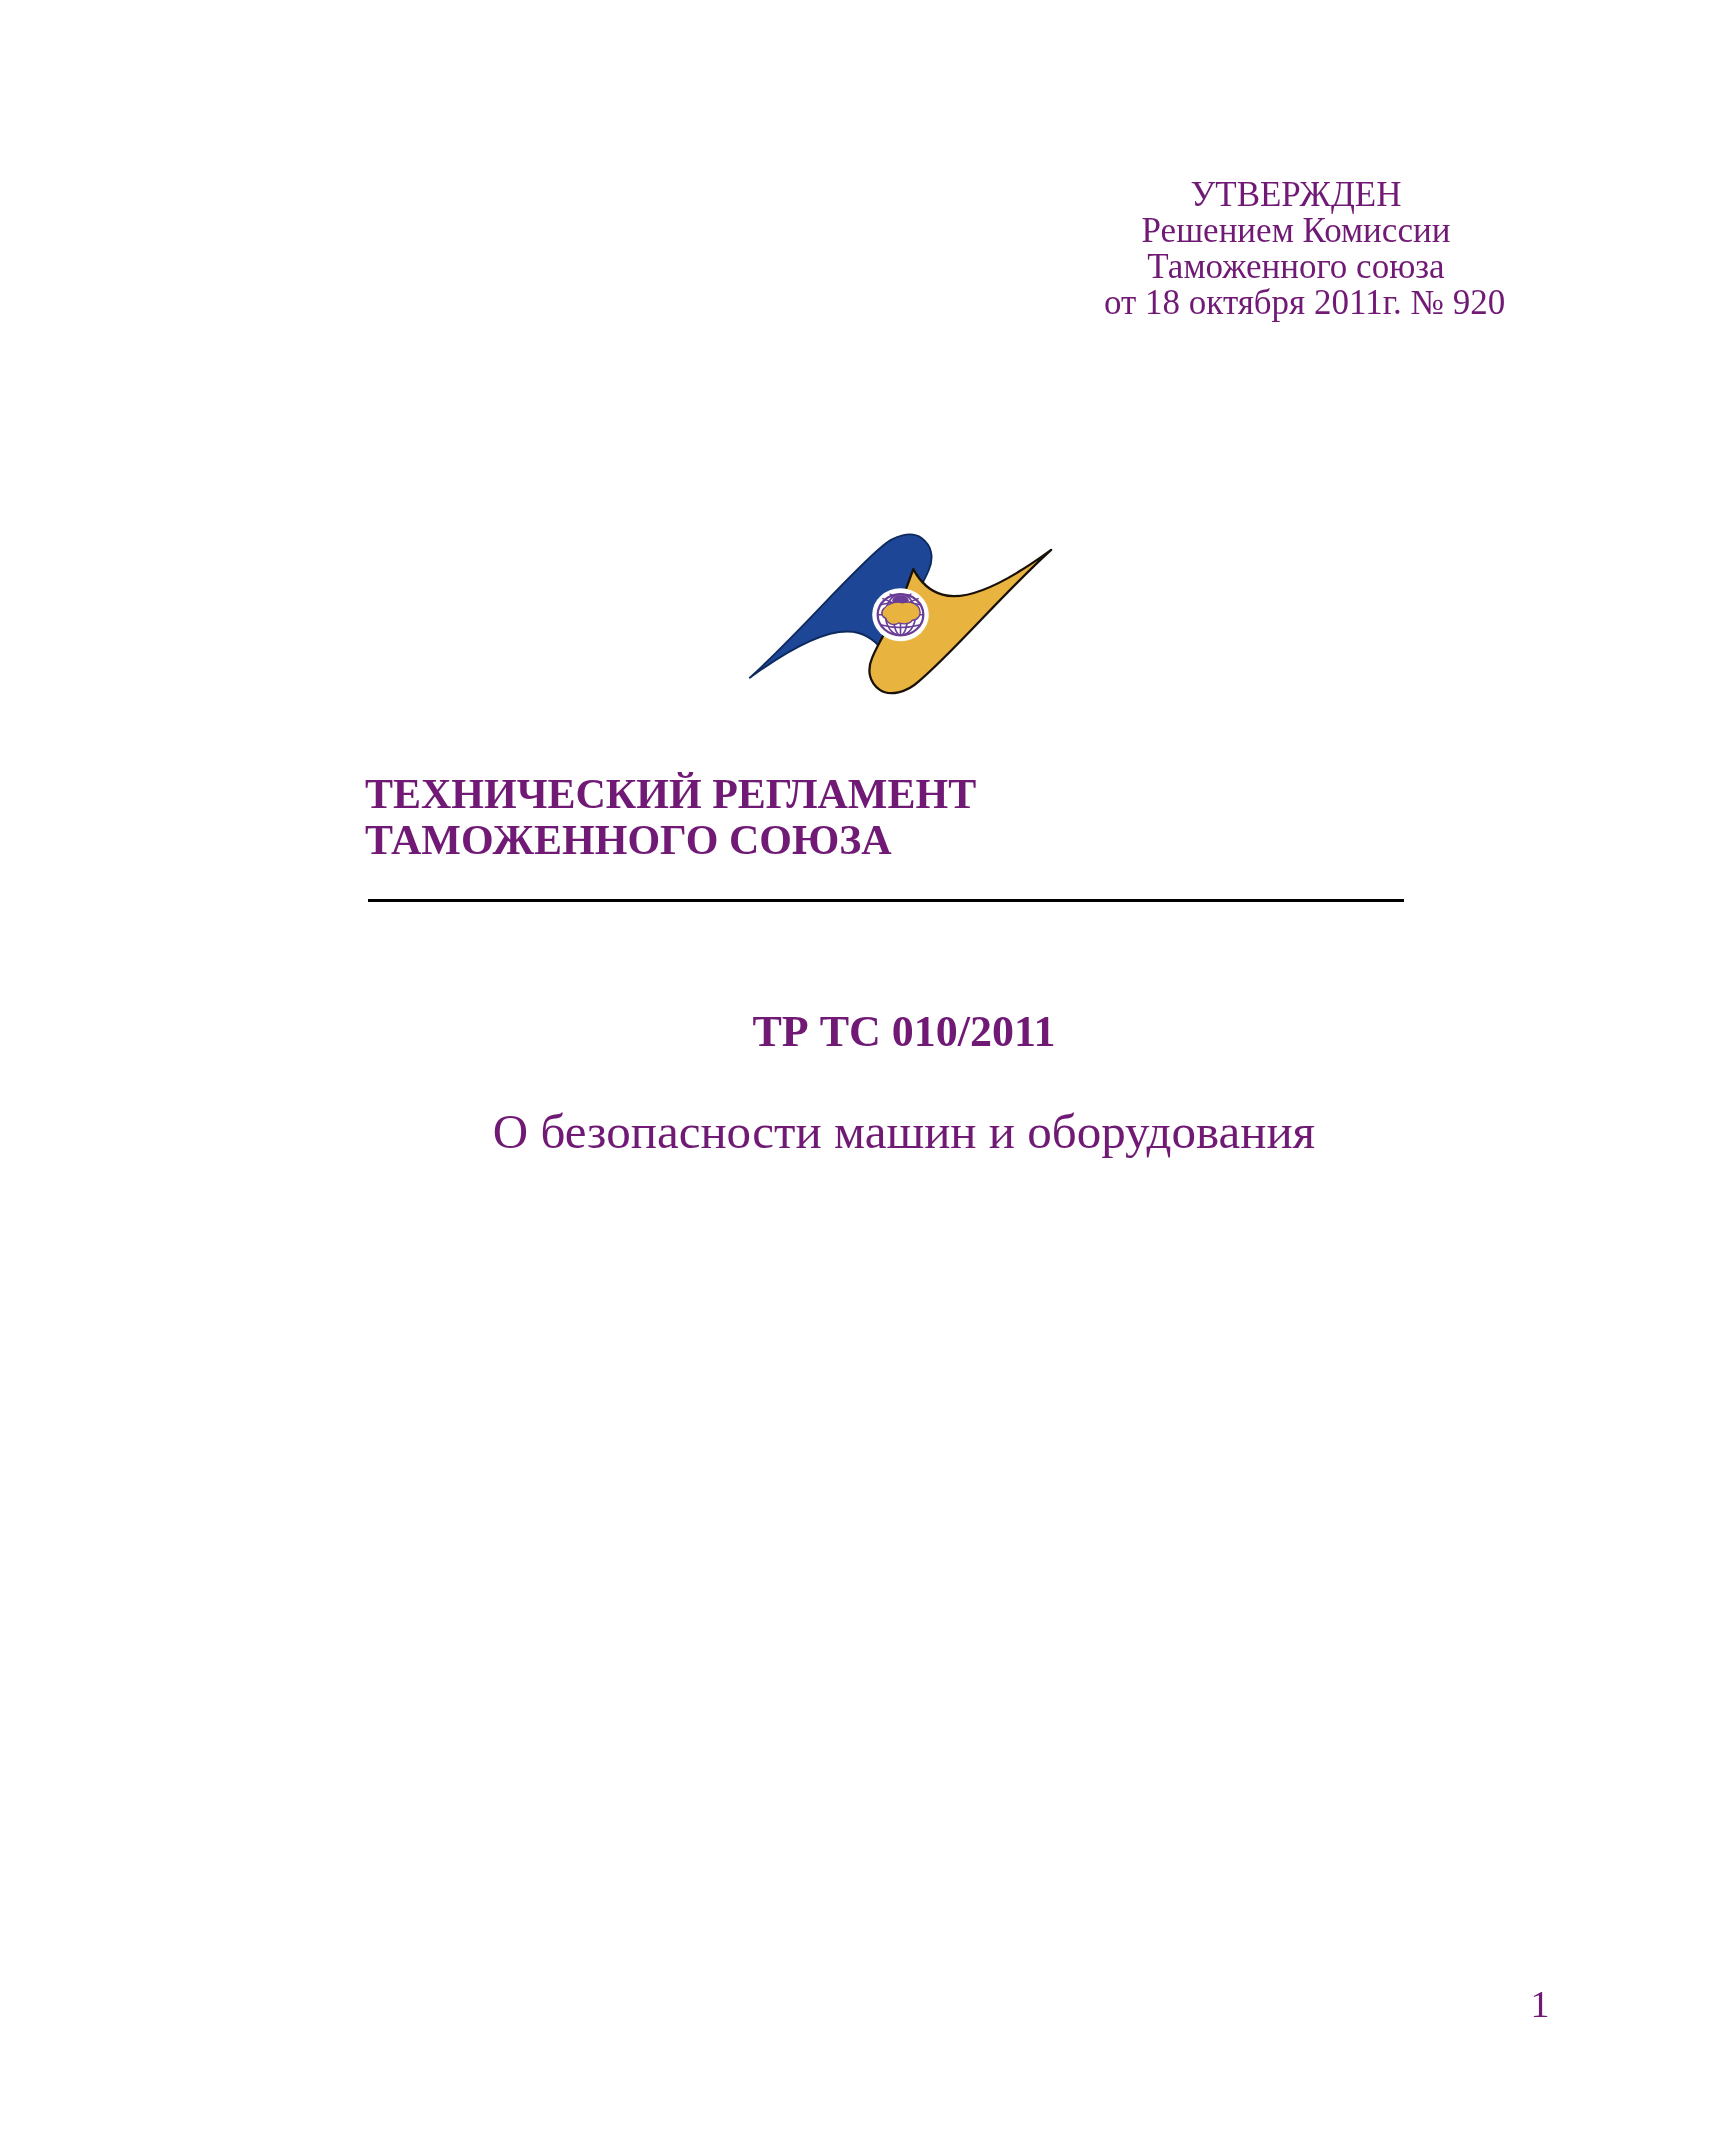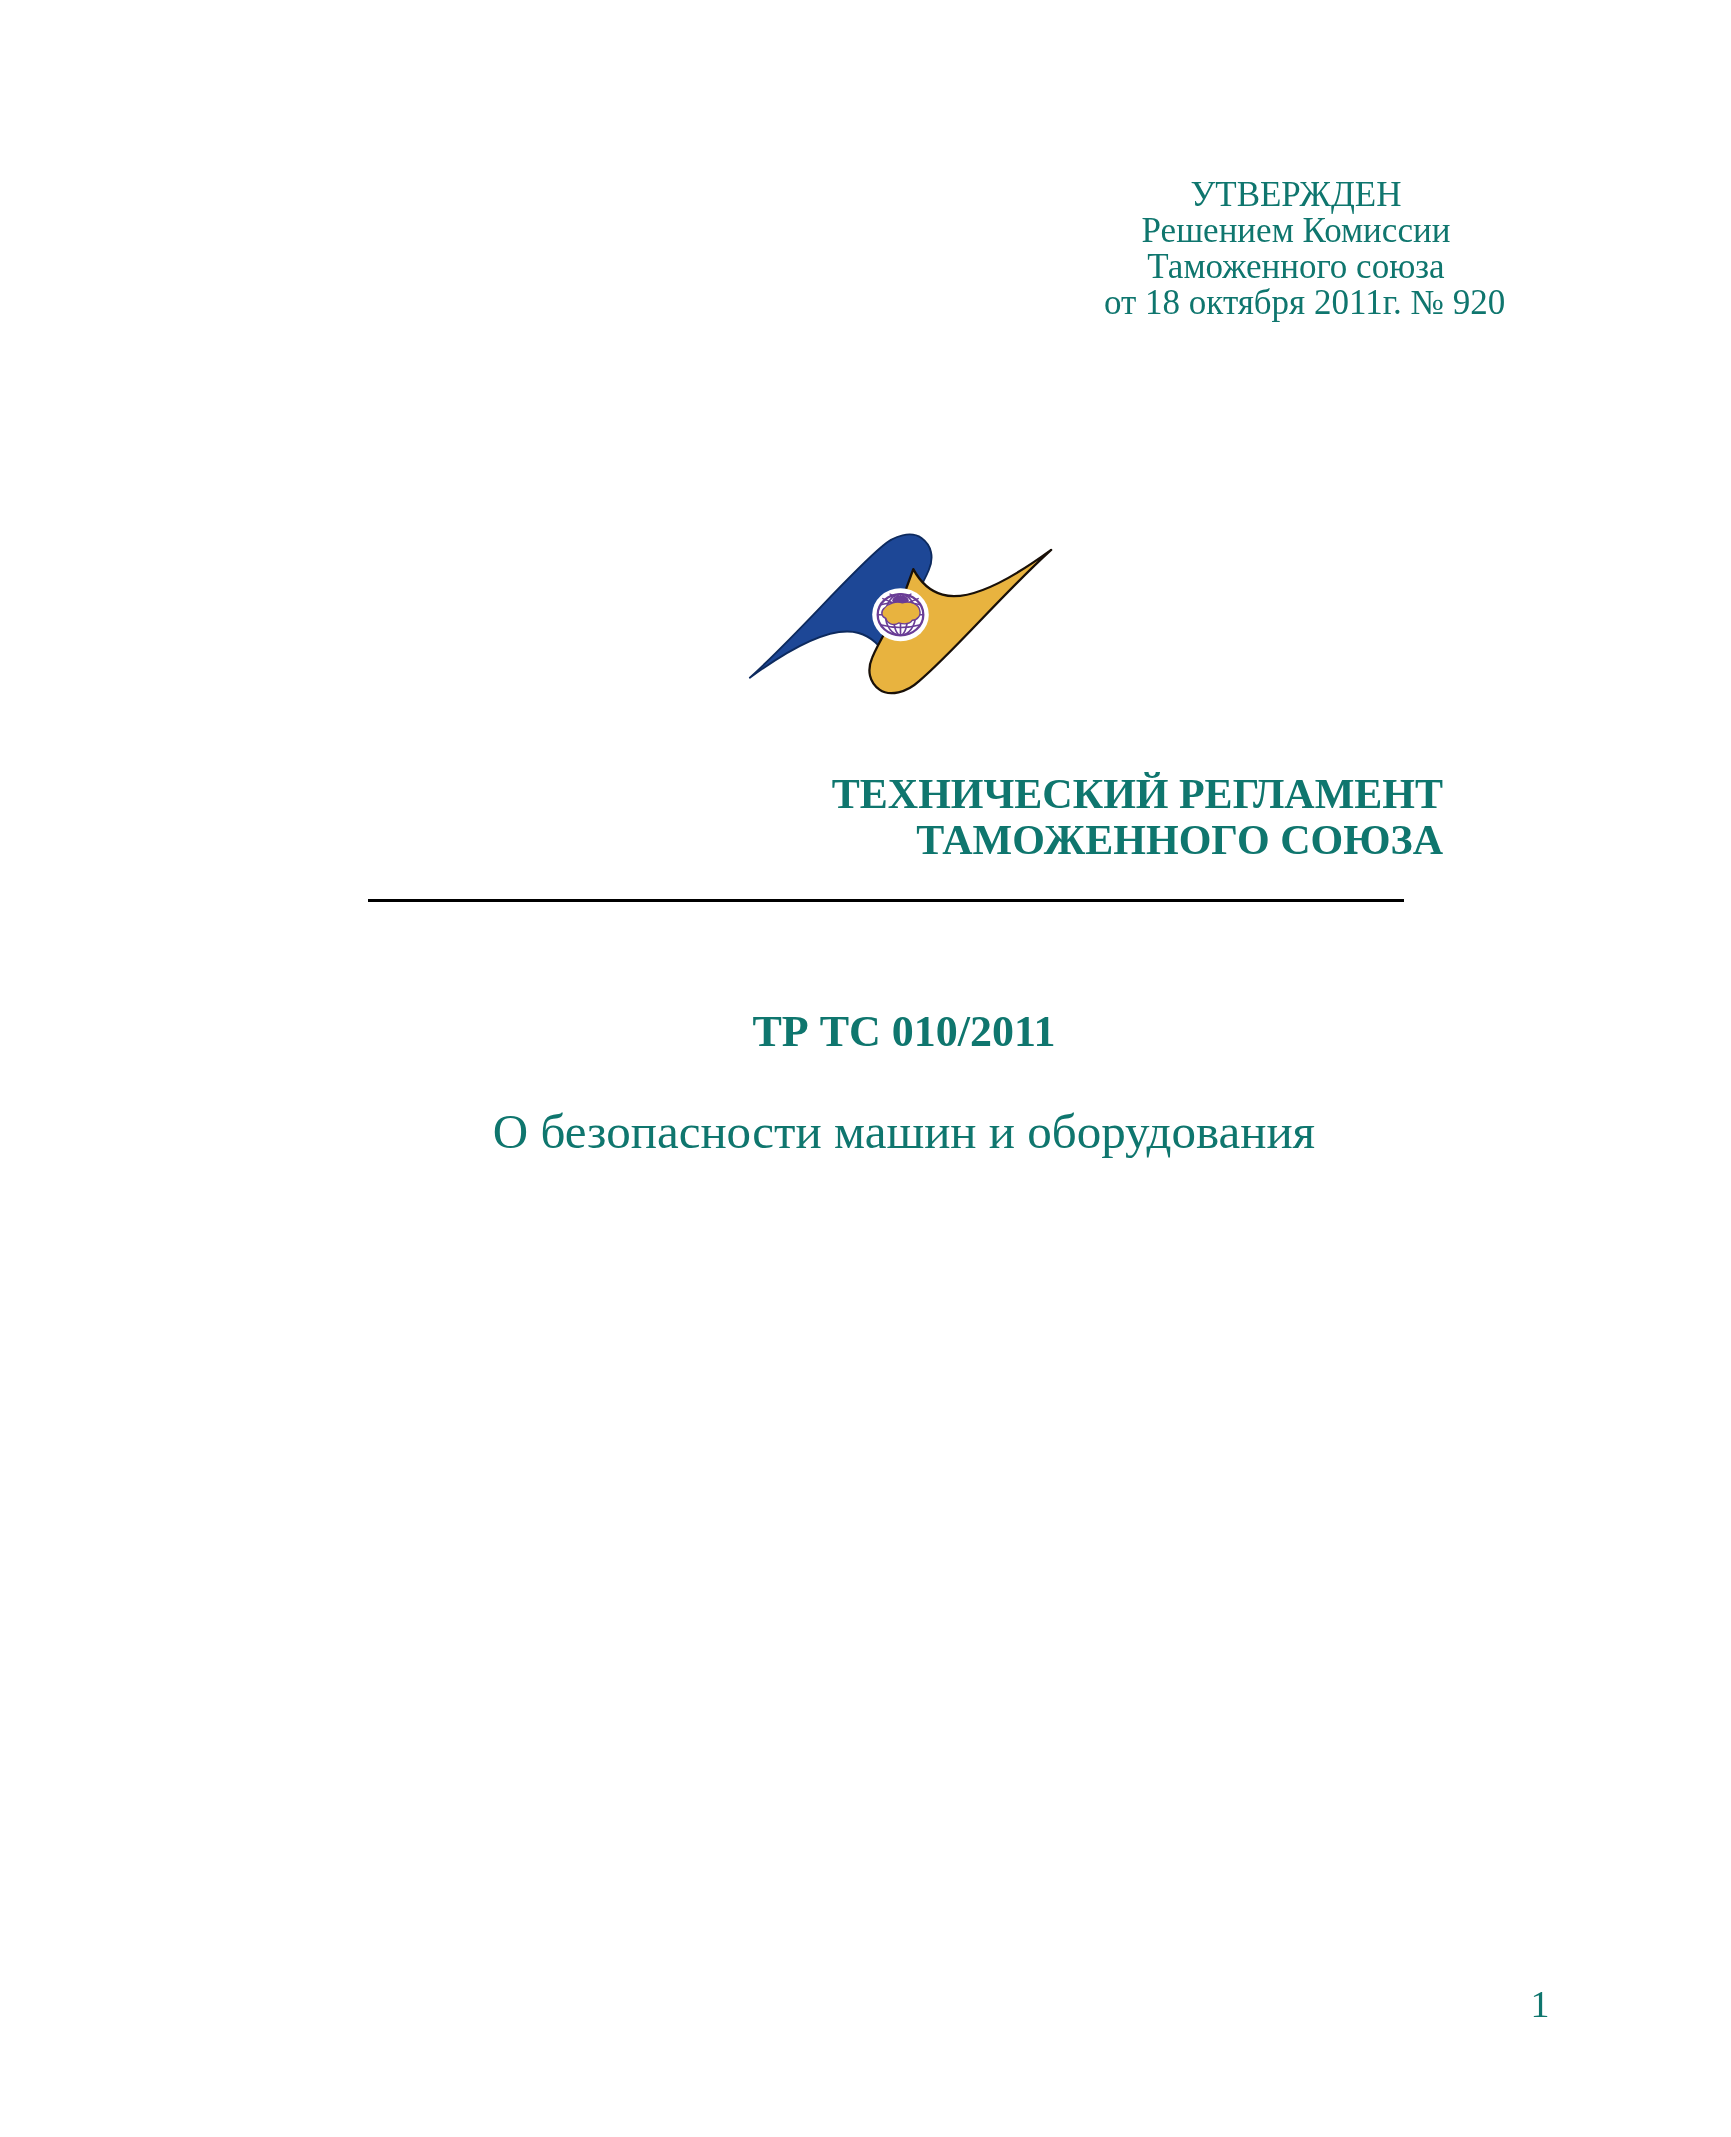--- a/index.html
+++ b/index.html
@@ -6,21 +6,21 @@
   html, body {
     margin: 0;
     padding: 0;
     background: #ffffff;
   }
   .page {
     position: relative;
     width: 1732px;
     height: 2137px;
     background: #ffffff;
-    color: #0f766e;
+    color: #701a75;
     font-family: "Liberation Serif", "DejaVu Serif", serif;
     overflow: hidden;
   }
   .approval {
     position: absolute;
     top: 177px;
     left: 1104px;
     width: 384px;
     text-align: center;
     font-size: 35px;
@@ -34,21 +34,21 @@
     left: 745px;
     width: 311px;
     height: 168px;
   }
   .logo svg { display: block; width: 100%; height: 100%; }
   .org-title {
     position: absolute;
     top: 771px;
     left: 365px;
     width: 1078px;
-    text-align: right;
+    text-align: left;
     font-weight: bold;
     font-size: 42px;
     line-height: 46px;
     white-space: nowrap;
   }
   .rule {
     position: absolute;
     top: 899px;
     left: 368px;
     width: 1036px;

